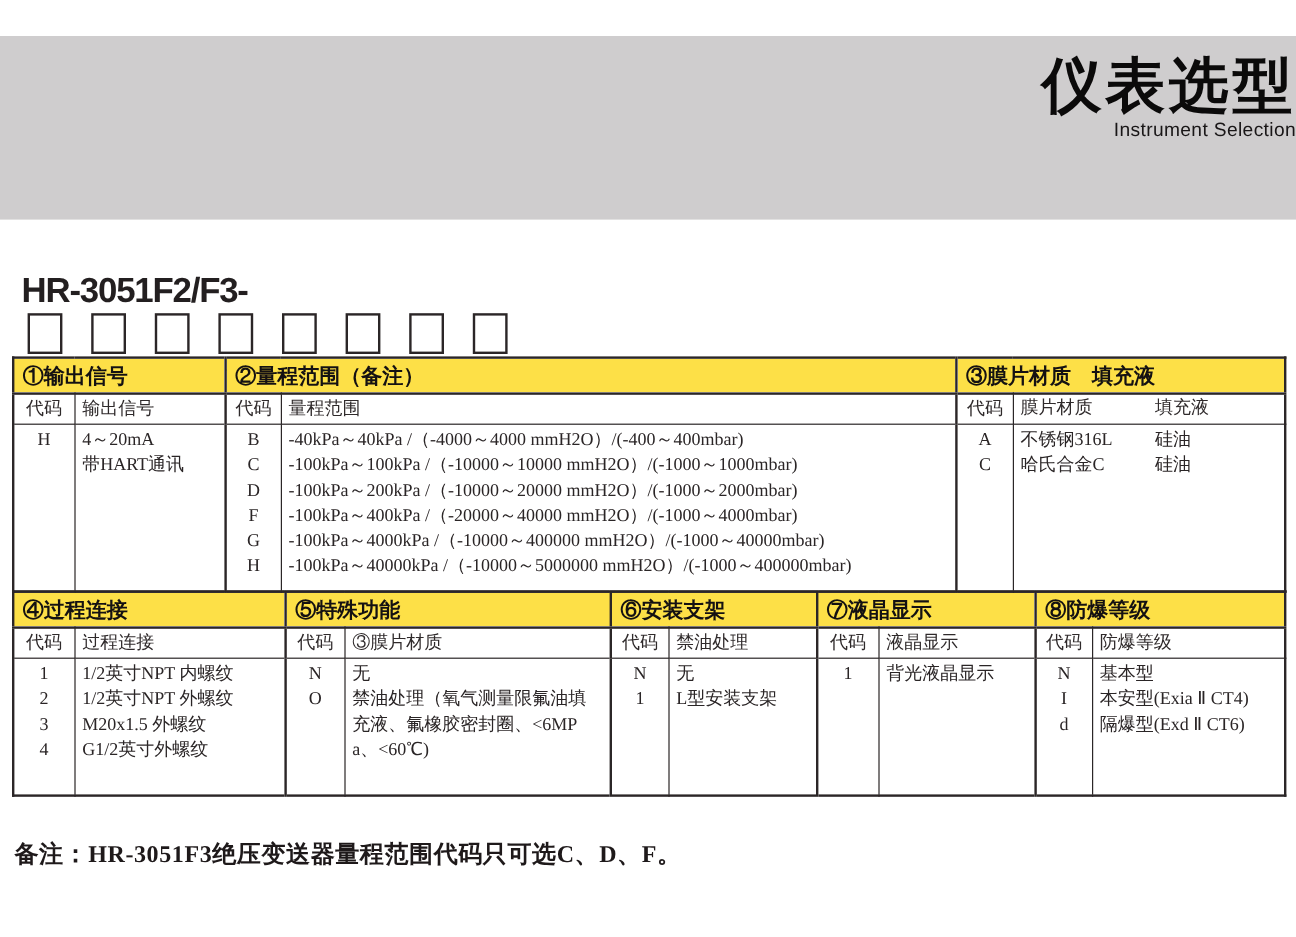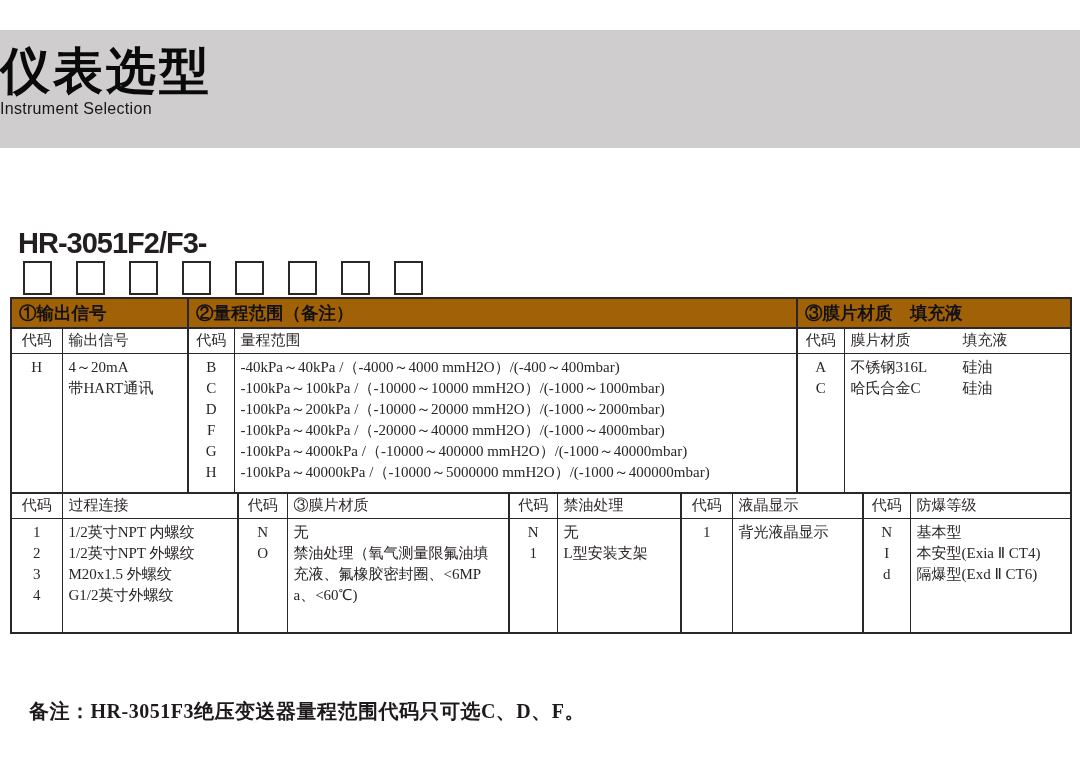--- a/index.html
+++ b/index.html
@@ -3,22 +3,22 @@
 <meta charset="utf-8">
 <style>
   * { margin:0; padding:0; box-sizing:border-box; }
   html,body { width:1080px; height:781px; }
   body {
     position:relative; background:#ffffff; color:#231f20;
     font-family:"Liberation Sans", sans-serif; overflow:hidden;
   }
 
   
-  .banner { position:absolute; top:30px; left:0; width:1080px; height:118px;
-            background:#cfcdce; text-align:left; }
+  .banner { position:absolute; top:30px; left:0; width:1080px; height:153px;
+            background:#cfcdce; text-align:right; }
   .banner-title { padding-top:14px; font-size:50px; font-weight:900; letter-spacing:3px;
                   color:#0b0a0a; line-height:1.1; }
   .banner-subtitle { margin-top:1px; font-size:16px; font-weight:500; color:#191617;
                      letter-spacing:0.3px; }
 
   
   .model-block { position:absolute; top:225px; left:18px; display:flex; align-items:flex-start;flex-direction:column; }
   .model-prefix { font-size:29px; font-weight:700; letter-spacing:-1px; line-height:36px;
                   white-space:nowrap; }
   .slots { display:flex; gap:24px; margin-left:5px; }
@@ -26,38 +26,38 @@
   .code-box { width:29px; height:34px; border:2px solid #2b2627; background:#fff; }
   .pos-num { margin-top:4px; font-size:20px; color:#2b2627;
              font-family:"DejaVu Sans", sans-serif; line-height:1; }
 
   
   .tables { position:absolute; top:297px; left:10px; width:1060px; }
   table.spec { border-collapse:collapse; table-layout:fixed; width:1060px;
                border:2px solid #2b2627; }
   table.spec.second { margin-top:-2px; }
   table.spec td { border:1px solid #2b2627; padding:0 6px; overflow:hidden; }
-  tr.sec td { background:#a16207; font-weight:700; font-size:17.5px; height:30px;
+  tr.sec td { background:#fde047; font-weight:700; font-size:17.5px; height:30px;
               font-family:"Liberation Sans", sans-serif; color:#141112;
               border-bottom:2px solid #2b2627; padding-left:7px; }
   tr.sub td { height:25px; font-family:"Liberation Serif", serif; font-size:15px;
               color:#2f2a2b; }
   tr.tbody td { vertical-align:top; font-family:"Liberation Serif", serif; font-size:15px;
                 color:#2a2526; padding-top:3px; }
   tr.tbody.h1 { height:140px; }
   tr.tbody.h2 { height:115px; }
   .ln { line-height:21px; white-space:nowrap; }
   .wrap { line-height:21px; white-space:normal; word-break:break-all; }
   td.code { text-align:center; }
   td.bl2 { border-left:2px solid #2b2627 !important; }
   .pair { display:flex; line-height:21px; }
   .pair .mat { width:112px; flex:none; }
 
   
-  .note { position:absolute; top:698px; left:29px; font-family:"Liberation Serif", serif;
+  .note { position:absolute; top:698px; left:12px; font-family:"Liberation Serif", serif;
           font-weight:700; font-size:20px; color:#1e191a; letter-spacing:0.5px; }
 </style>
 </head>
 <body>
 
 <div class="banner">
   <div class="banner-title">仪表选型</div>
   <div class="banner-subtitle">Instrument Selection</div>
 </div>
 
@@ -178,20 +178,27 @@
       <col style="width:49px">
         <col style="width:222px">
       <col style="width:48px">
         <col style="width:124px">
       <col style="width:51px">
         <col style="width:131px">
       <col style="width:47px">
         <col style="width:161px">
     </colgroup>
     <tbody>
+        <tr class="sec">
+      <td colspan="2">④过程连接</td>
+      <td colspan="2" class="bl2">⑤特殊功能</td>
+      <td colspan="2" class="bl2">⑥安装支架</td>
+      <td colspan="2" class="bl2">⑦液晶显示</td>
+      <td colspan="2" class="bl2">⑧防爆等级</td>
+    </tr>
     <tr class="sub">
       <td class="code">代码</td>
       <td>过程连接</td>
       <td class="code bl2">代码</td>
       <td>③膜片材质</td>
       <td class="code bl2">代码</td>
       <td>禁油处理</td>
       <td class="code bl2">代码</td>
       <td>液晶显示</td>
       <td class="code bl2">代码</td>

